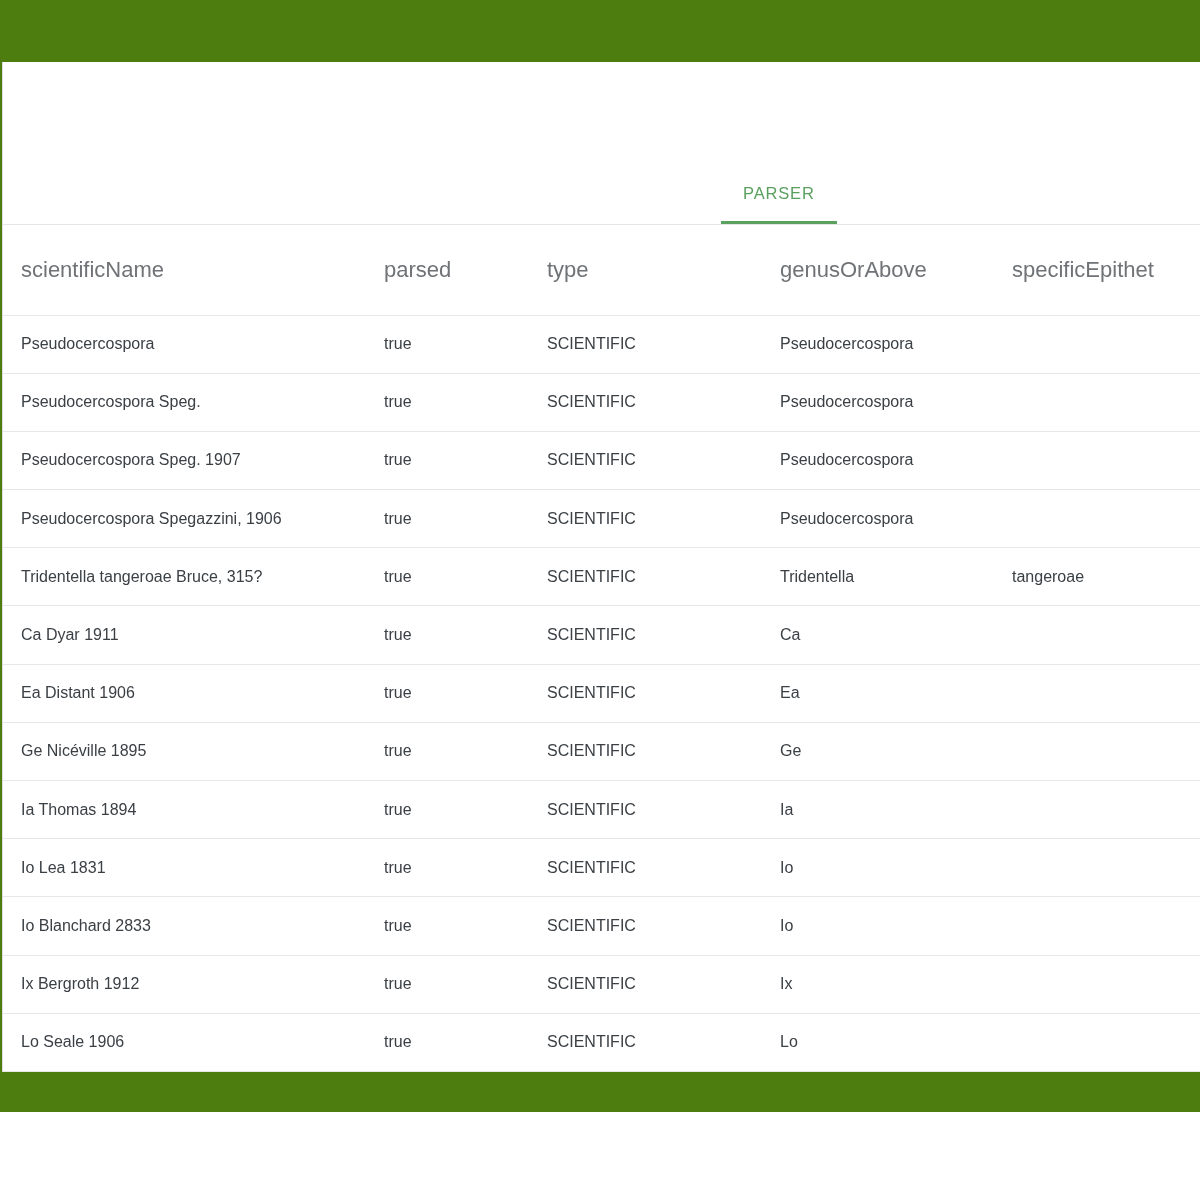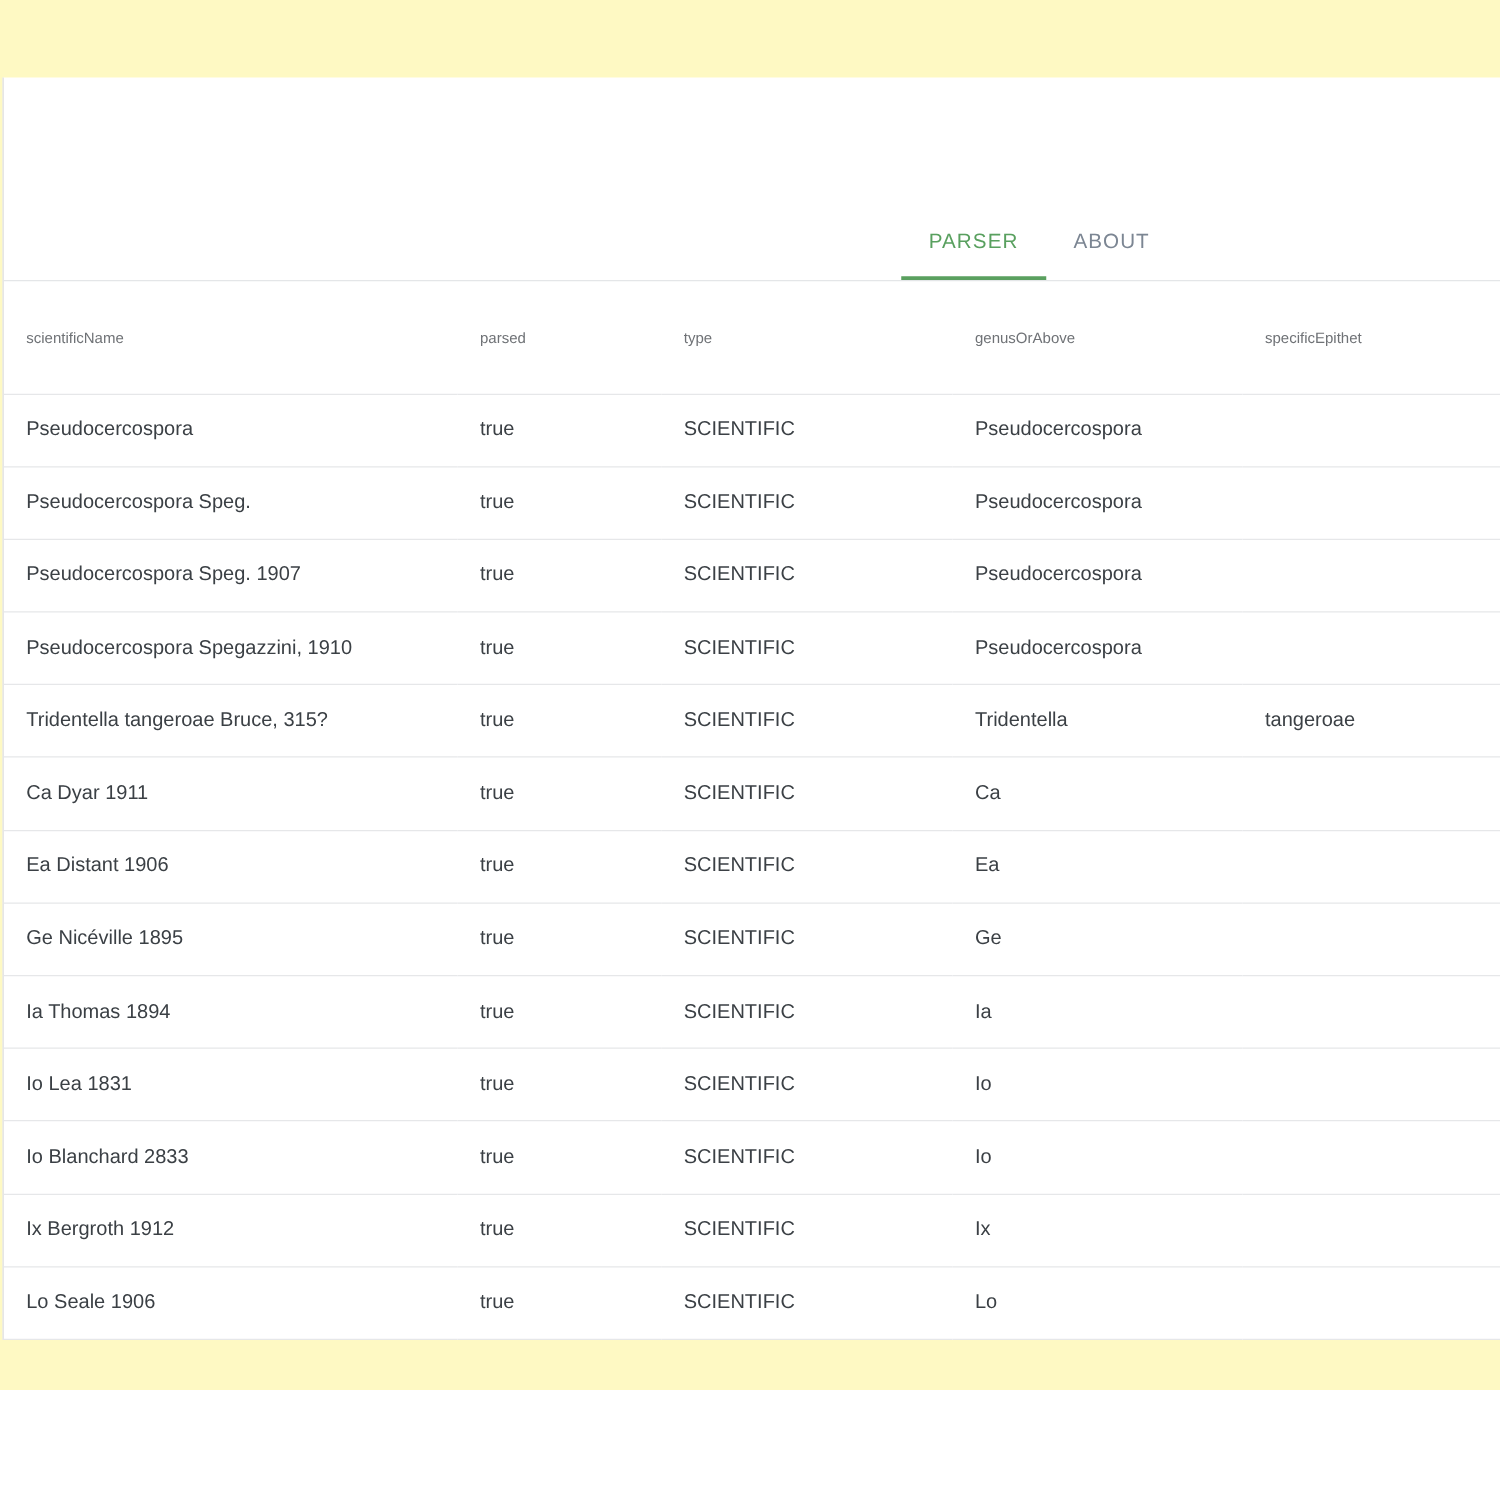--- a/index.html
+++ b/index.html
@@ -10,21 +10,21 @@
     background: #ffffff;
     font-family: "Liberation Sans", sans-serif;
     -webkit-font-smoothing: antialiased;
   }
 
   #app {
     position: relative;
     width: 1200px;
     height: 1112px;
     overflow: hidden;
-    background: #fef9c3;
+    background: #4d7c0f;
   }
 
   
   .app-card {
     position: absolute;
     left: 2px;
     top: 62px;
     width: 1230px;
     height: 1010px;
     background: #ffffff;
@@ -103,21 +103,21 @@
     text-align: left;
     vertical-align: middle;
     padding: 0;
     border-bottom: 1px solid #e6e7e9;
     box-sizing: border-box;
   }
 
   table.result-table th {
     height: 90px;
     font-weight: 400;
-    font-size: 12px;
+    font-size: 22px;
     color: #6f7276;
     padding-left: 18px;
   }
 
   table.result-table td {
     height: 58.2px;
     font-size: 16px;
     color: #3b4045;
     padding-left: 18px;
     white-space: nowrap;
@@ -136,23 +136,20 @@
 
 <div id="app">
 
   <div class="app-card">
 
     <div class="tabbar">
       <div class="tabs">
           <div class="tab active">
             <span>PARSER</span>
             <span class="tab-underline"></span>
-          </div>
-          <div class="tab inactive">
-            <span>ABOUT</span>
           </div>
         </div>
     </div>
 
     <div class="table-wrap">
       <table class="result-table">
         <colgroup>
           <col class="c-name">
           <col class="c-parsed">
           <col class="c-type">
@@ -184,21 +181,21 @@
               <td></td>
             </tr>
             <tr>
               <td>Pseudocercospora Speg. 1907</td>
               <td>true</td>
               <td>SCIENTIFIC</td>
               <td>Pseudocercospora</td>
               <td></td>
             </tr>
             <tr>
-              <td>Pseudocercospora Spegazzini, 1910</td>
+              <td>Pseudocercospora Spegazzini, 1906</td>
               <td>true</td>
               <td>SCIENTIFIC</td>
               <td>Pseudocercospora</td>
               <td></td>
             </tr>
             <tr>
               <td>Tridentella tangeroae Bruce, 315?</td>
               <td>true</td>
               <td>SCIENTIFIC</td>
               <td>Tridentella</td>

